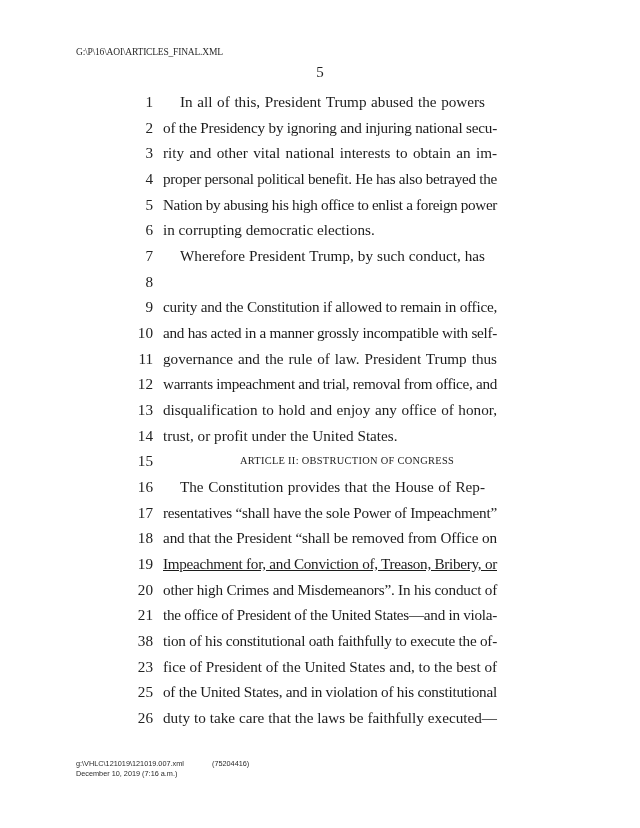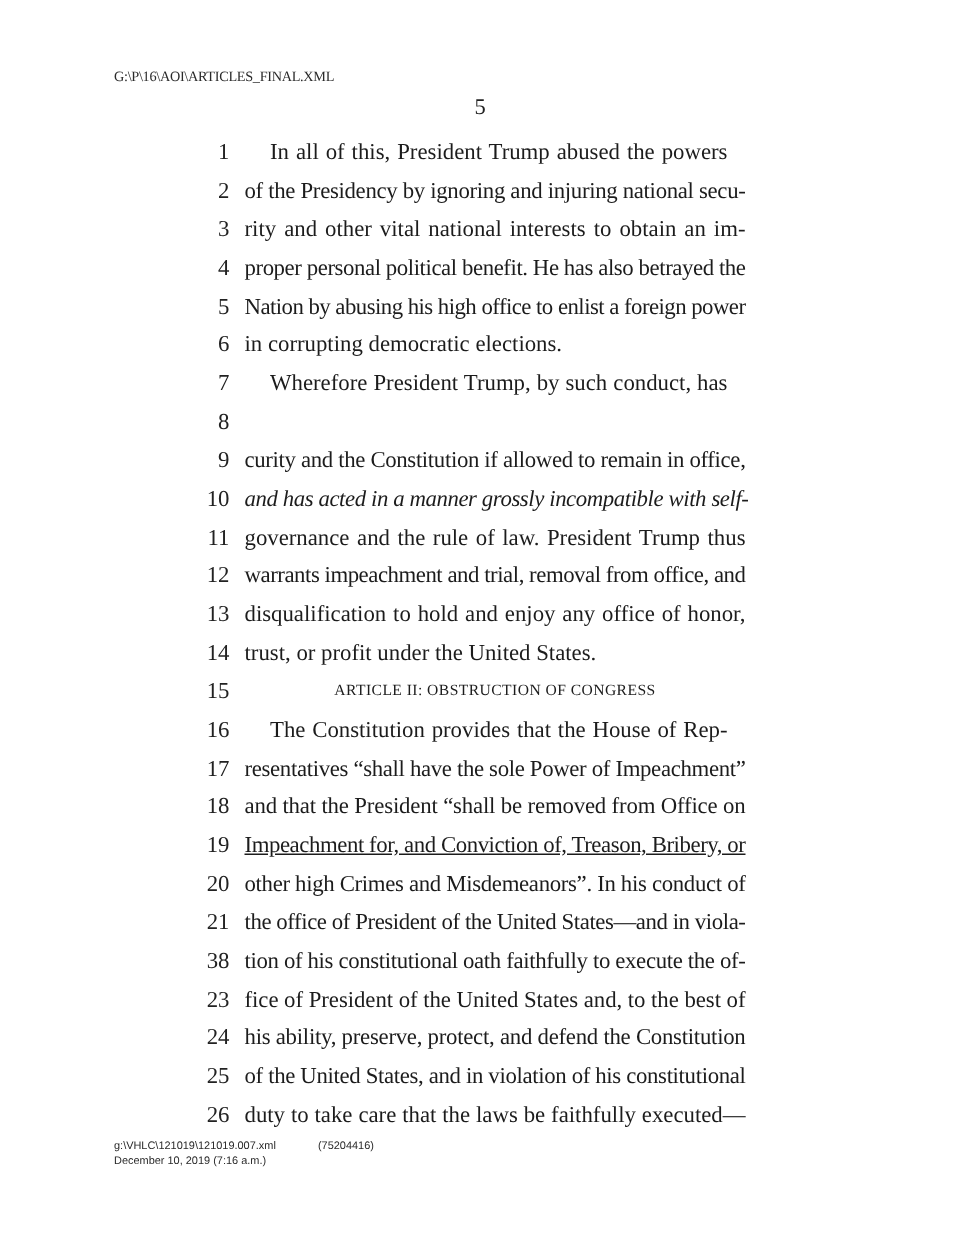--- a/index.html
+++ b/index.html
@@ -14,21 +14,21 @@
     .page-number {
       position: absolute; left: 300px; width: 40px; text-align: center; top: 64px;
       font-family: "Liberation Serif", serif; font-size: 15px; color: #222;
     }
     .lines { position: absolute; left: 0; top: 89px; width: 640px; }
     .line { position: relative; height: 25.68px; line-height: 25.68px; font-family: "Liberation Serif", serif; font-size: 15.2px; }
     .ln { position: absolute; right: 487px; width: 30px; text-align: right; color: #222; }
     .txt { position: absolute; left: 163px; width: 334px; text-align: justify; text-align-last: justify; white-space: nowrap; overflow: visible; }
     .txt.indent { left: 180px; width: 305px; }
     .txt.last { text-align-last: left; }
-    .txt.heading { left: 163px; width: 334px; text-align-last: center; font-size: 10.4px; letter-spacing: 0.3px; }
+    .txt.heading { left: 180px; width: 334px; text-align-last: center; font-size: 10.4px; letter-spacing: 0.3px; }
     .footer {
       position: absolute; left: 76px; top: 759px;
       font-family: "Liberation Sans", sans-serif; font-size: 7.3px; line-height: 9.5px; color: #2a2a2a;
     }
     .footer .row { white-space: nowrap; }
     .footer .code { display: inline-block; margin-left: 26px; }
   </style>
 </head>
 <body>
 
@@ -66,21 +66,21 @@
     </div>
     <div class="line">
       <span class="ln">8</span>
     </div>
     <div class="line">
       <span class="ln">9</span>
       <span class="txt" style="letter-spacing: -0.224841px;">curity and the Constitution if allowed to remain in office,</span>
     </div>
     <div class="line">
       <span class="ln">10</span>
-      <span class="txt" style="letter-spacing: -0.274397px; font-style: italic;">and has acted in a manner grossly incompatible with self-</span>
+      <span class="txt" style="letter-spacing: -0.274397px;">and has acted in a manner grossly incompatible with self-</span>
     </div>
     <div class="line">
       <span class="ln">11</span>
       <span class="txt">governance and the rule of law. President Trump thus</span>
     </div>
     <div class="line">
       <span class="ln">12</span>
       <span class="txt" style="letter-spacing: -0.30385px;">warrants impeachment and trial, removal from office, and</span>
     </div>
     <div class="line">
@@ -121,24 +121,20 @@
     </div>
     <div class="line">
       <span class="ln">38</span>
       <span class="txt" style="letter-spacing: -0.228996px;">tion of his constitutional oath faithfully to execute the of-</span>
     </div>
     <div class="line">
       <span class="ln">23</span>
       <span class="txt" style="letter-spacing: -0.029903px;">fice of President of the United States and, to the best of</span>
     </div>
     <div class="line">
-      <span class="ln">24</span>
-      <span class="txt" style="letter-spacing: -0.170021px;">his ability, preserve, protect, and defend the Constitution</span>
-    </div>
-    <div class="line">
       <span class="ln">25</span>
       <span class="txt" style="letter-spacing: -0.226302px;">of the United States, and in violation of his constitutional</span>
     </div>
     <div class="line">
       <span class="ln">26</span>
       <span class="txt">duty to take care that the laws be faithfully executed—</span>
     </div>
   </div>
 
 <div class="footer">

